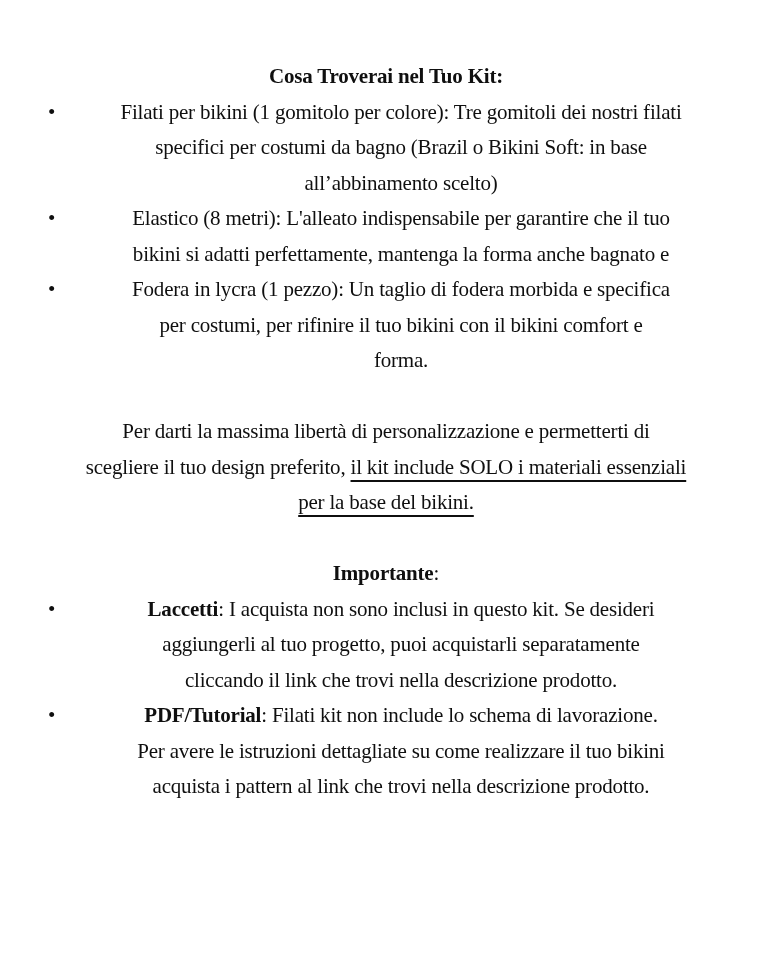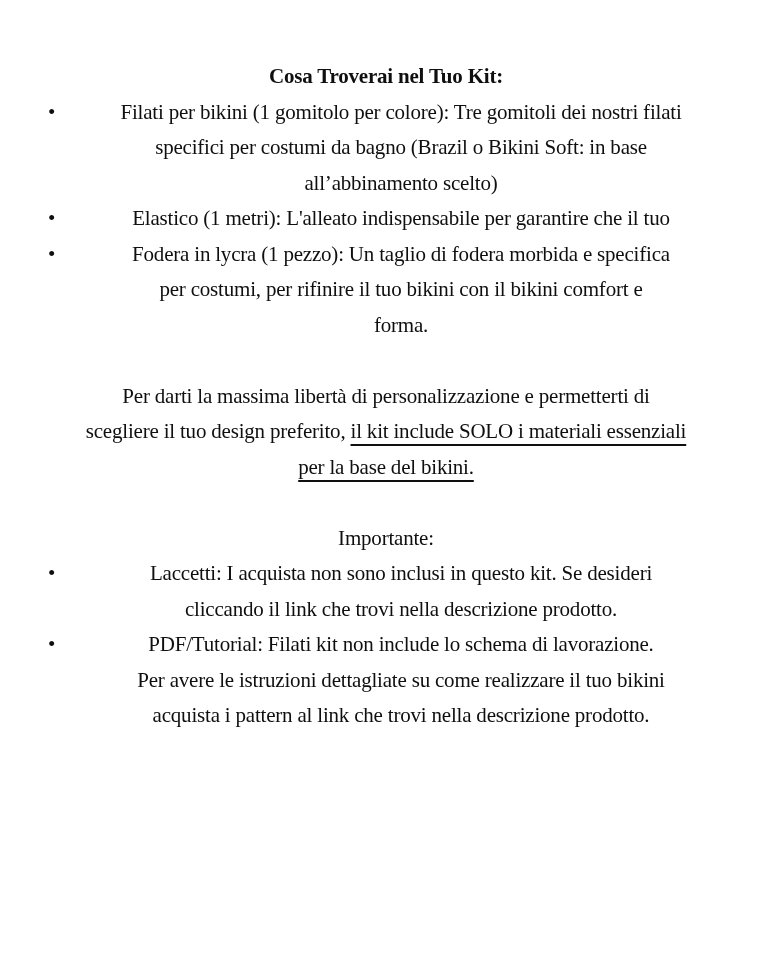--- a/index.html
+++ b/index.html
@@ -22,21 +22,21 @@
     overflow: hidden;
   }
   .line {
     text-align: center;
     font-size: 21px;
     line-height: 35.5px;
     letter-spacing: -0.2px;
     white-space: nowrap;
   }
   .heading { font-weight: bold; }
-  .b { font-weight: normal; }
+  .b { font-weight: bold; }
   .u {
     text-decoration: underline;
     text-underline-offset: 6px;
     text-decoration-thickness: 1.5px;
   }
   .bullet-item {
     position: relative;
     padding-left: 30px;
   }
   .bullet-item .bullet {
@@ -57,21 +57,22 @@
 
   <div class="bullet-item">
     <span class="bullet">•</span>
     <div class="line">Filati per bikini (1 gomitolo per colore): Tre gomitoli dei nostri filati</div>
     <div class="line">specifici per costumi da bagno (Brazil o Bikini Soft: in base</div>
     <div class="line">all’abbinamento scelto)</div>
   </div>
 
   <div class="bullet-item">
     <span class="bullet">•</span>
-    <div class="line">Elastico (1 metri): L'alleato indispensabile per garantire che il tuo</div>
+    <div class="line">Elastico (8 metri): L'alleato indispensabile per garantire che il tuo</div>
+    <div class="line">bikini si adatti perfettamente, mantenga la forma anche bagnato e</div>
   </div>
 
   <div class="bullet-item">
     <span class="bullet">•</span>
     <div class="line">Fodera in lycra (1 pezzo): Un taglio di fodera morbida e specifica</div>
     <div class="line">per costumi, per rifinire il tuo bikini con il bikini comfort e</div>
     <div class="line">forma.</div>
   </div>
 
   <div class="spacer"></div>
@@ -80,20 +81,21 @@
   <div class="line"><span>scegliere il tuo design preferito, </span><span class="u">il kit include SOLO i materiali essenziali</span></div>
   <div class="line"><span class="u">per la base del bikini.</span></div>
 
   <div class="spacer"></div>
 
   <div class="line"><span class="b">Importante</span><span>:</span></div>
 
   <div class="bullet-item">
     <span class="bullet">•</span>
     <div class="line"><span class="b">Laccetti</span><span>: I acquista non sono inclusi in questo kit. Se desideri</span></div>
+    <div class="line">aggiungerli al tuo progetto, puoi acquistarli separatamente</div>
     <div class="line">cliccando il link che trovi nella descrizione prodotto.</div>
   </div>
 
   <div class="bullet-item">
     <span class="bullet">•</span>
     <div class="line"><span class="b">PDF/Tutorial</span><span>: Filati kit non include lo schema di lavorazione.</span></div>
     <div class="line">Per avere le istruzioni dettagliate su come realizzare il tuo bikini</div>
     <div class="line">acquista i pattern al link che trovi nella descrizione prodotto.</div>
   </div>
 

